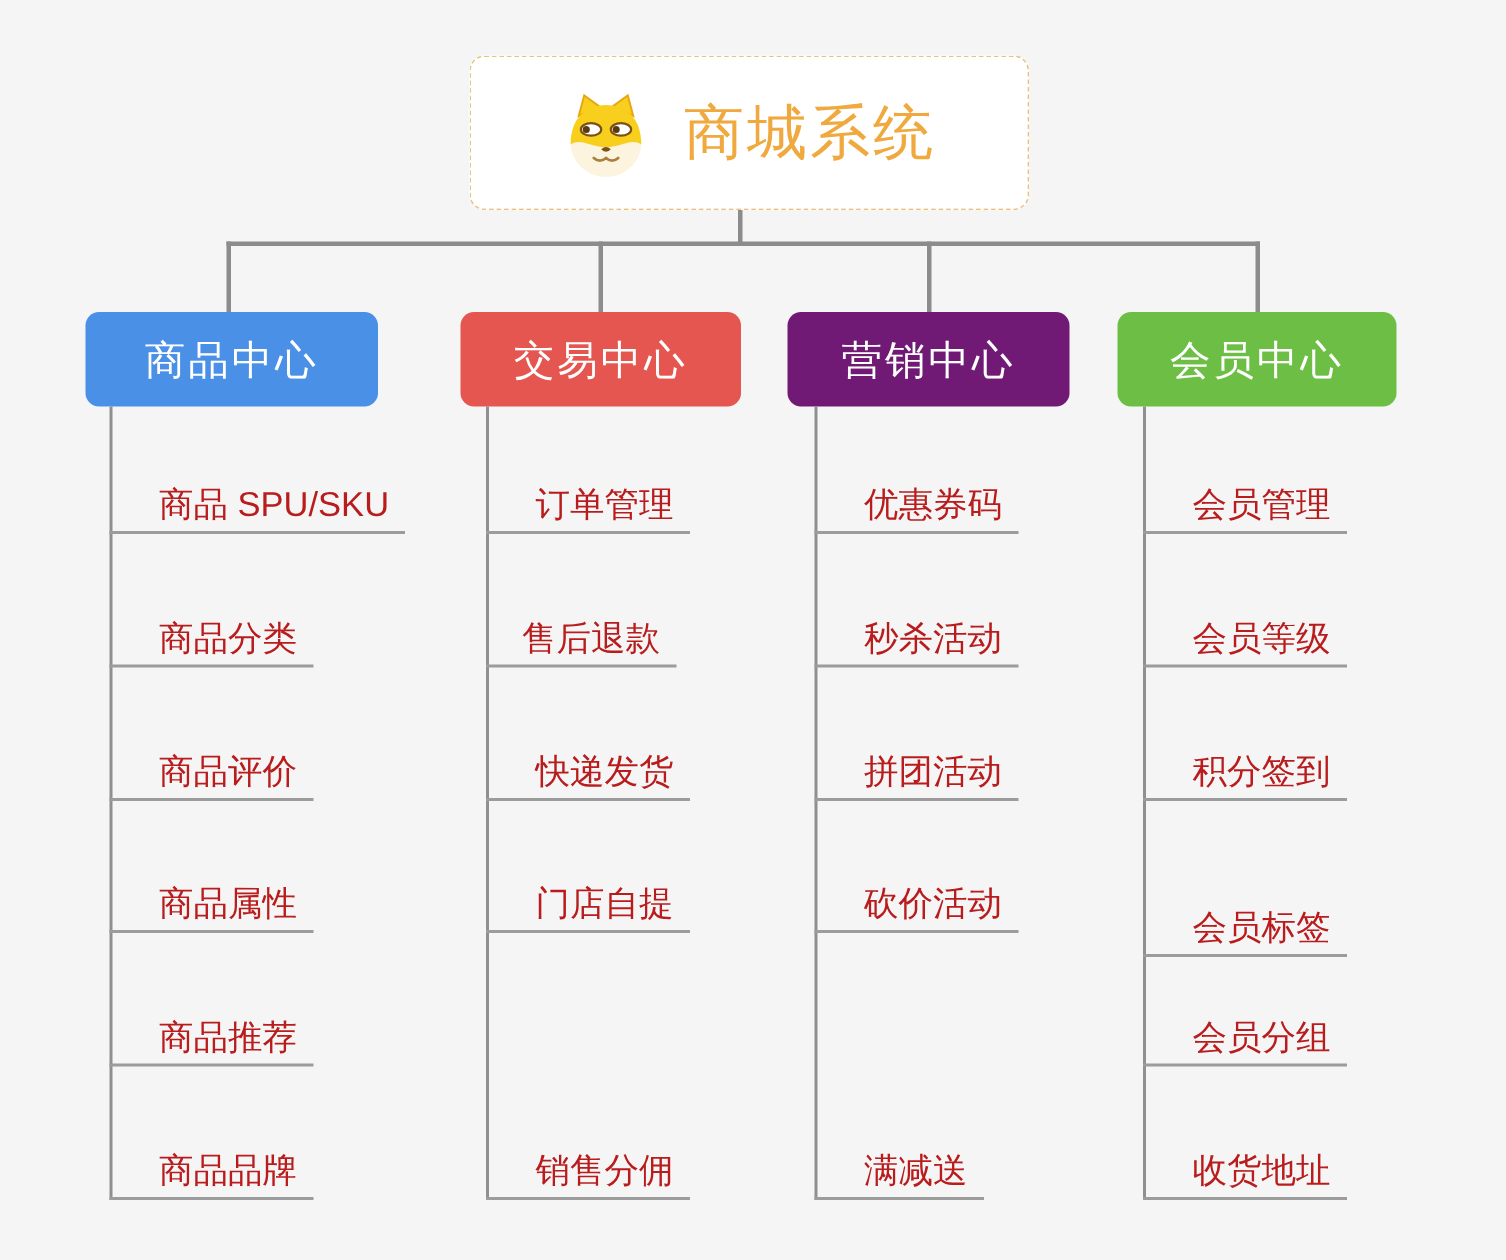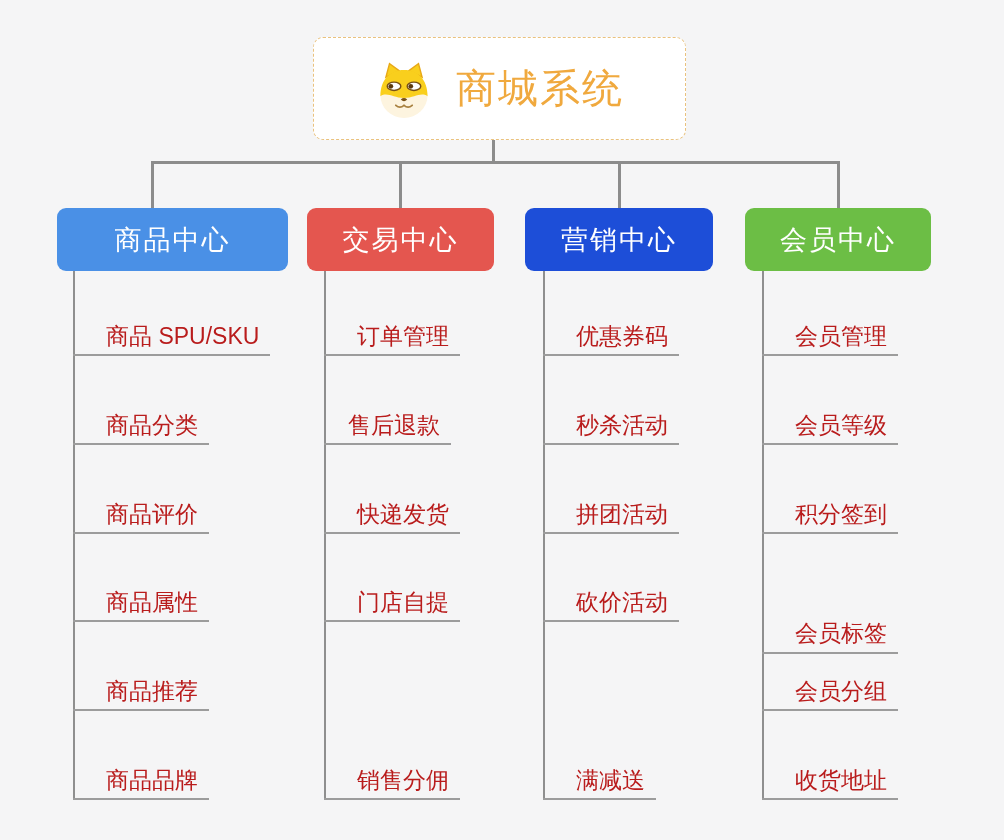--- a/index.html
+++ b/index.html
@@ -104,43 +104,43 @@
     </span>
     <span class="root-title">商城系统</span>
   </div>
 
 <div class="connector" style="left: 492px; top: 140px; width: 3px; height: 24px;"></div>
     <div class="connector" style="left: 151px; top: 161px; width: 688.5px; height: 3px;"></div>
     <div class="connector" style="left: 151px; top: 161px; width: 3px; height: 47px;"></div>
     <div class="connector" style="left: 399px; top: 161px; width: 3px; height: 47px;"></div>
     <div class="connector" style="left: 617.5px; top: 161px; width: 3px; height: 47px;"></div>
     <div class="connector" style="left: 836.5px; top: 161px; width: 3px; height: 47px;"></div>
-    <div class="branch-box" style="left: 57px; width: 231px; background: rgb(74, 144, 230);">商品中心</div>
+    <div class="branch-box" style="left: 57px; width: 195px; background: rgb(74, 144, 230);">商品中心</div>
     <div class="trunk-line" style="left: 73px; top: 271px; height: 529px;"></div>
     <div class="leaf-node" style="left: 73px; top: 314px;">商品 SPU/SKU</div>
     <div class="leaf-node" style="left: 73px; top: 403px;">商品分类</div>
     <div class="leaf-node" style="left: 73px; top: 492px;">商品评价</div>
     <div class="leaf-node" style="left: 73px; top: 580px;">商品属性</div>
     <div class="leaf-node" style="left: 73px; top: 669px;">商品推荐</div>
     <div class="leaf-node" style="left: 73px; top: 758px;">商品品牌</div>
     <div class="branch-box" style="left: 307px; width: 187px; background: rgb(228, 86, 79);">交易中心</div>
     <div class="trunk-line" style="left: 324px; top: 271px; height: 529px;"></div>
     <div class="leaf-node" style="left: 324px; top: 314px;">订单管理</div>
     <div class="leaf-node" style="left: 324px; top: 403px; padding-left: 24px;">售后退款</div>
     <div class="leaf-node" style="left: 324px; top: 492px;">快递发货</div>
     <div class="leaf-node" style="left: 324px; top: 580px;">门店自提</div>
     <div class="leaf-node" style="left: 324px; top: 758px;">销售分佣</div>
-    <div class="branch-box" style="left: 525px; width: 188px; background: #1d4ed8;">营销中心</div>
+    <div class="branch-box" style="left: 525px; width: 188px; background: #701a75;">营销中心</div>
     <div class="trunk-line" style="left: 543px; top: 271px; height: 529px;"></div>
     <div class="leaf-node" style="left: 543px; top: 314px;">优惠券码</div>
     <div class="leaf-node" style="left: 543px; top: 403px;">秒杀活动</div>
     <div class="leaf-node" style="left: 543px; top: 492px;">拼团活动</div>
     <div class="leaf-node" style="left: 543px; top: 580px;">砍价活动</div>
     <div class="leaf-node" style="left: 543px; top: 758px;">满减送</div>
     <div class="branch-box" style="left: 745px; width: 186px; background: rgb(108, 190, 69); text-align: center;">会员中心</div>
     <div class="trunk-line" style="left: 762px; top: 271px; height: 529px;"></div>
     <div class="leaf-node" style="left: 762px; top: 314px;">会员管理</div>
     <div class="leaf-node" style="left: 762px; top: 403px;">会员等级</div>
     <div class="leaf-node" style="left: 762px; top: 492px;">积分签到</div>
-    <div class="leaf-node" style="left: 762px; top: 612px; font-family: Liberation Serif, serif;">会员标签</div>
+    <div class="leaf-node" style="left: 762px; top: 596px;">会员标签</div>
     <div class="leaf-node" style="left: 762px; top: 669px;">会员分组</div>
     <div class="leaf-node" style="left: 762px; top: 758px;">收货地址</div>
   </div>
 
 </body></html>

